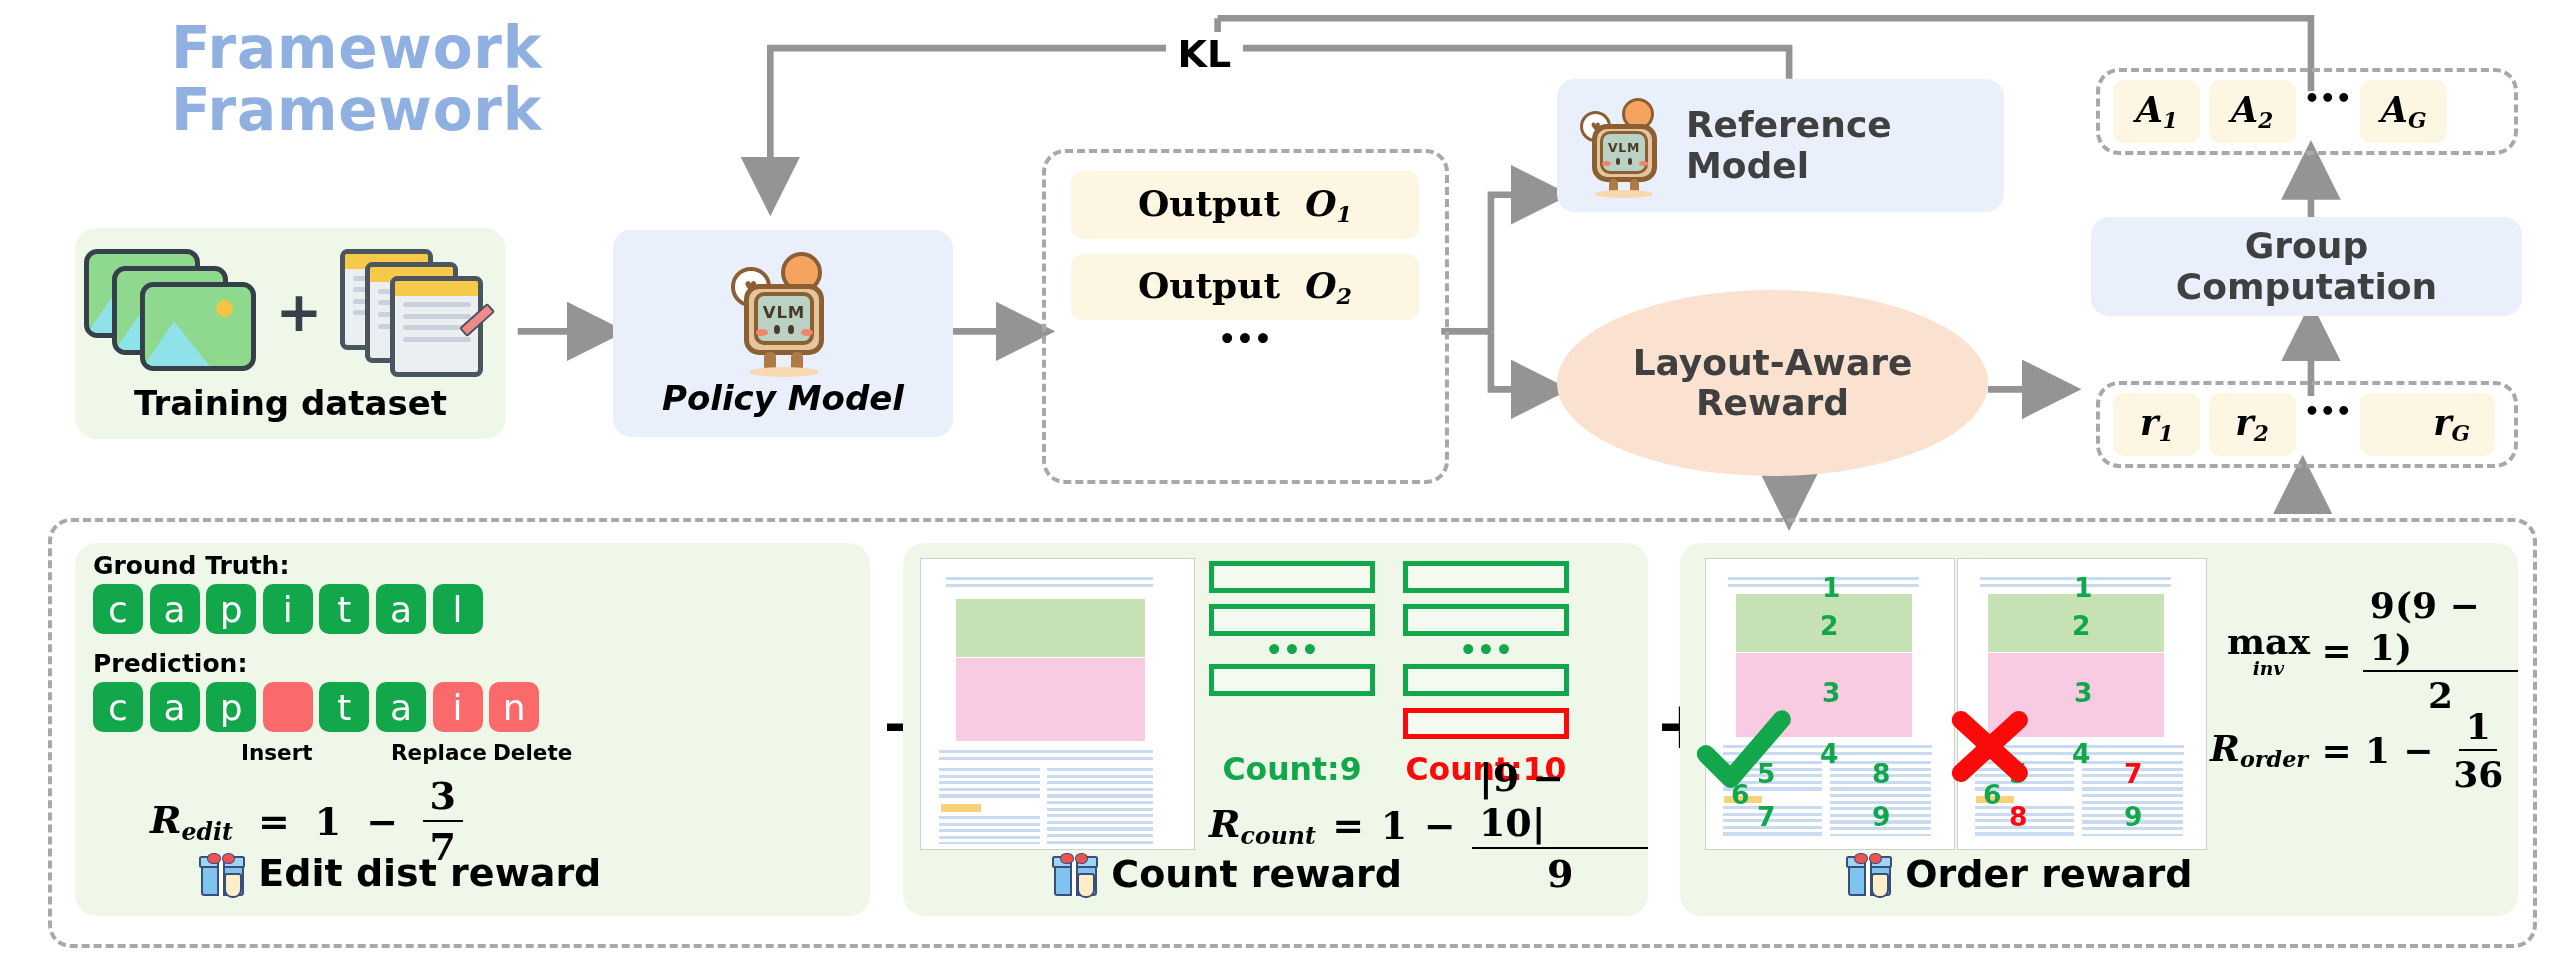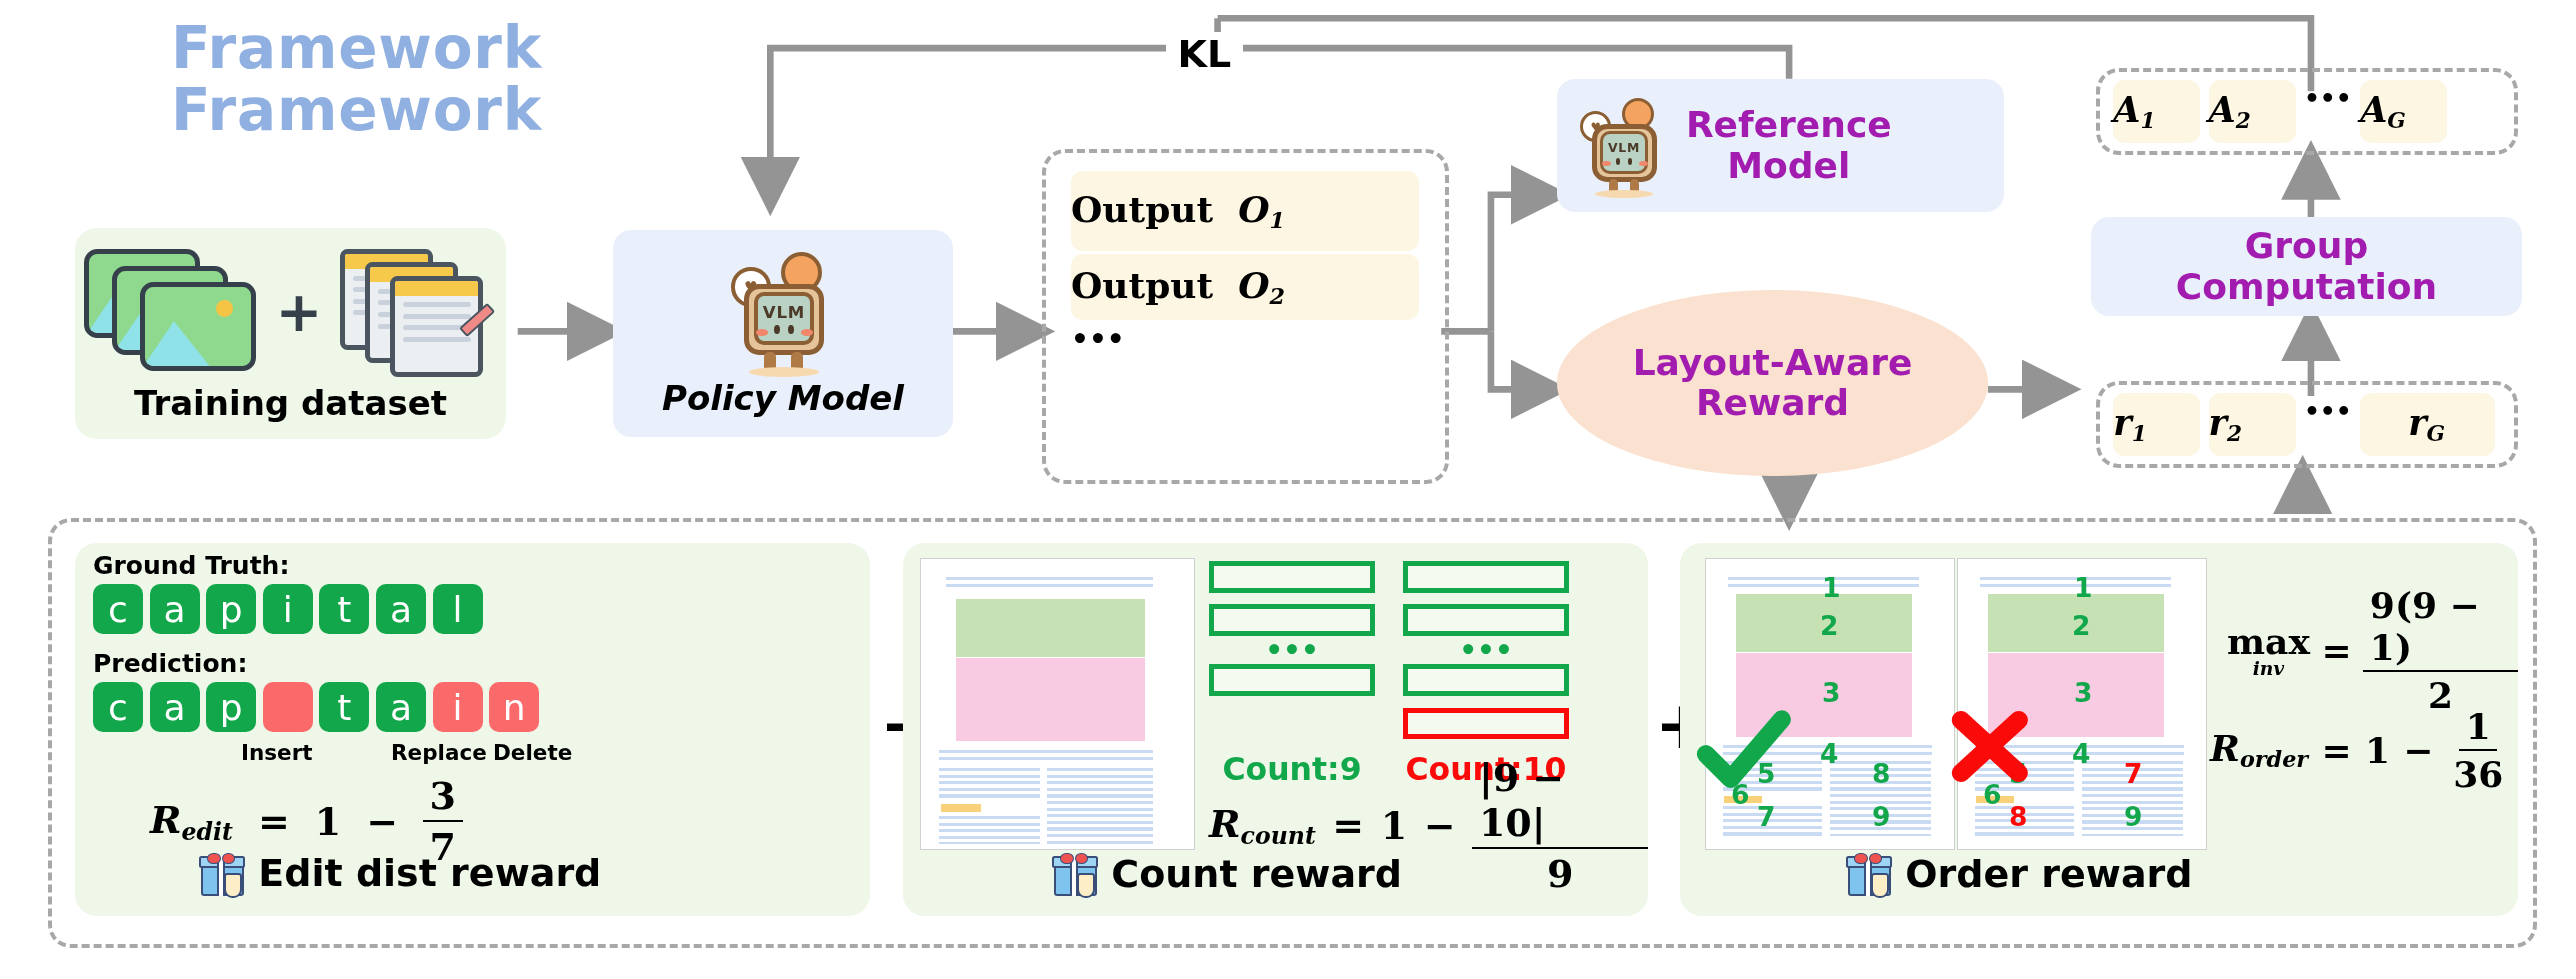--- a/index.html
+++ b/index.html
@@ -1,33 +1,33 @@
 <!DOCTYPE html>
 <html style="font-size:13.3px"><head>
 <meta charset="utf-8">
 <style>
   html,body{margin:0;padding:0;background:#ffffff;}
   body{width:2576px;height:980px;position:relative;overflow:hidden;
        font-family:"DejaVu Sans","Liberation Sans",sans-serif;}
   .abs{position:absolute;}
-  .ctr{display:flex;align-items:center;}
+  .ctr{display:flex;align-items:center;justify-content:center;}
   .col{display:flex;flex-direction:column;align-items:center;justify-content:center;}
 
   
   #fw-title{left:141px;top:16.6px;width:431px;color:#8fb0e0;font-size:58px;
             font-weight:700;line-height:1.08;text-align:center;letter-spacing:0.8px;}
 
   
   .greenbox{background:#eef7e8;border-radius:21.5px;}
   .bluebox{background:#eaf0fb;border-radius:18px;}
   .dashbox{border:4.1px dashed #a8a8a8;border-radius:23px;background:transparent;}
   .cream{background:#fdf6e3;border-radius:11.6px;}
 
   .lbl{font-weight:700;color:#000;font-size:34px;white-space:nowrap;}
-  .lbl-lg{font-weight:700;color:#a21caf;font-size:36px;line-height:1.12;text-align:center;}
+  .lbl-lg{font-weight:700;color:#404040;font-size:36px;line-height:1.12;}
 
   
   #wires{position:absolute;left:0;top:0;width:2576px;height:980px;pointer-events:none;}
 
   
   #kl-label{left:1166px;top:31.5px;font-size:38px;font-weight:700;color:#000;background:#fff;padding:0 11.6px;}
 
   
   .ds-stack{position:relative;width:174px;height:124px;}
   .ds-pic{position:absolute;width:116px;height:89px;border:5px solid #36404a;border-radius:13.3px;
@@ -193,21 +193,21 @@
     <div class="r-blush" style="left:35px;top:80px;"></div>
     <div class="r-blush" style="left:80px;top:80px;"></div>
     <div class="r-leg" style="left:43px;top:103px;"></div>
     <div class="r-leg" style="left:70px;top:103px;"></div>
     <div class="r-shadow" style="left:28px;top:118px;width:70px;height:10px;"></div>
   </div>
   <div class="lbl" style="margin-top:5px;font-style:italic;">Policy Model</div>
 </div>
 
 <div class="abs dashbox" style="left:1042px;top:149px;width:399px;height:327px;">
-  <div class="cream ctr" style="position:absolute;left:25px;top:18px;width:348px;height:80px;">
+  <div class="cream ctr" style="position:absolute;left:25px;top:18px;width:348px;height:68px;">
     <span class="math" style="font-size:36px;font-weight:700;">
       <span>Output</span>&nbsp;
       <i>O</i><span class="msub">1</span>
     </span>
   </div>
   <div class="cream ctr" style="position:absolute;left:25px;top:101px;width:348px;height:66px;">
     <span class="math" style="font-size:36px;font-weight:700;">
       <span>Output</span>&nbsp;
       <i>O</i><span class="msub">2</span>
     </span>

